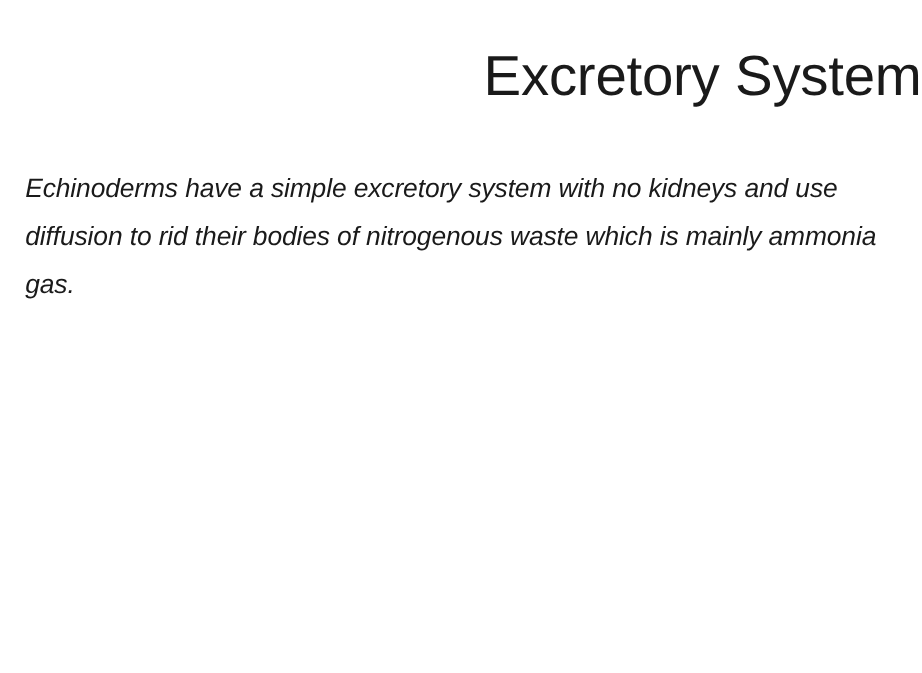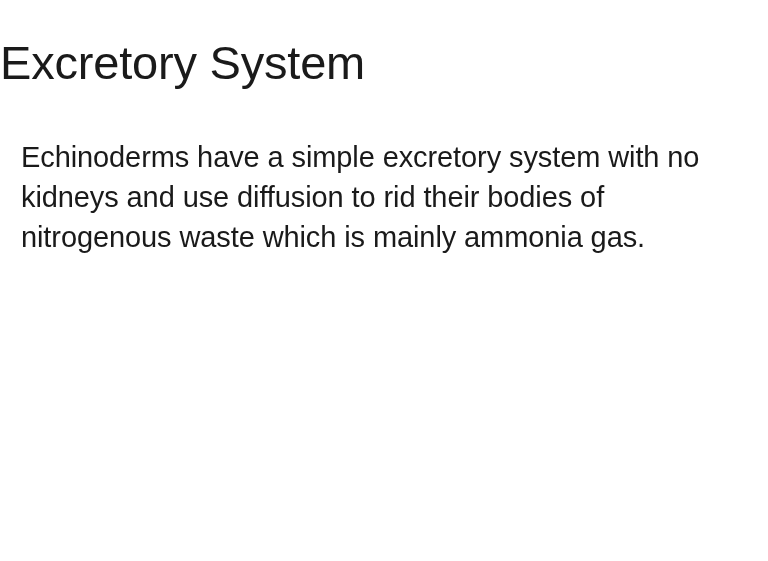--- a/index.html
+++ b/index.html
@@ -21,40 +21,41 @@
     height: 561px;
     background: #ffffff;
     box-sizing: border-box;
   }
 
   .slide-title {
     position: absolute;
     top: 34px;
     left: 0;
     width: 768px;
-    text-align: left;
+    text-align: right;
     font-size: 47px;
     line-height: 58px;
     font-weight: 400;
     letter-spacing: -0.2px;
     color: #1a1a1a;
     white-space: nowrap;
   }
 
   .slide-body {
     position: absolute;
     top: 137px;
     left: 21px;
     width: 736px;
-    font-size: 29px;
+    font-size: 22px;
     line-height: 40px;
     font-weight: 400;
     letter-spacing: -0.1px;
     color: #1a1a1a;
     text-align: left;
+    font-style: italic;
   }
 
   .body-paragraph {
     margin: 0;
   }
 
   .paragraph-gap {
     height: 40px;
   }
 </style>

